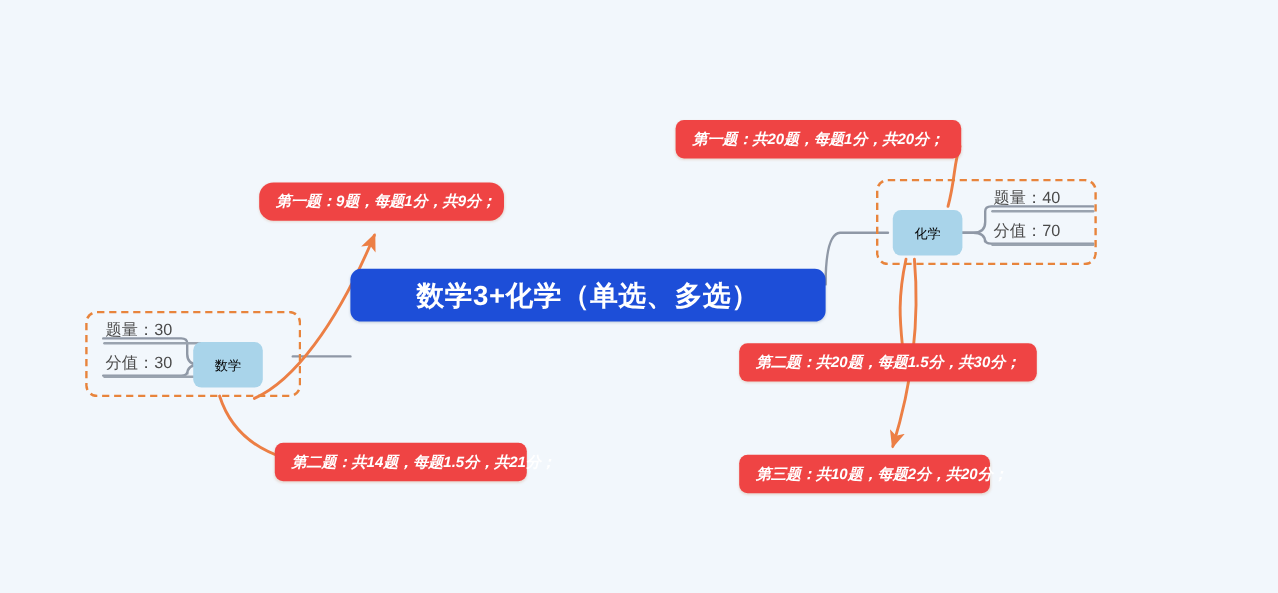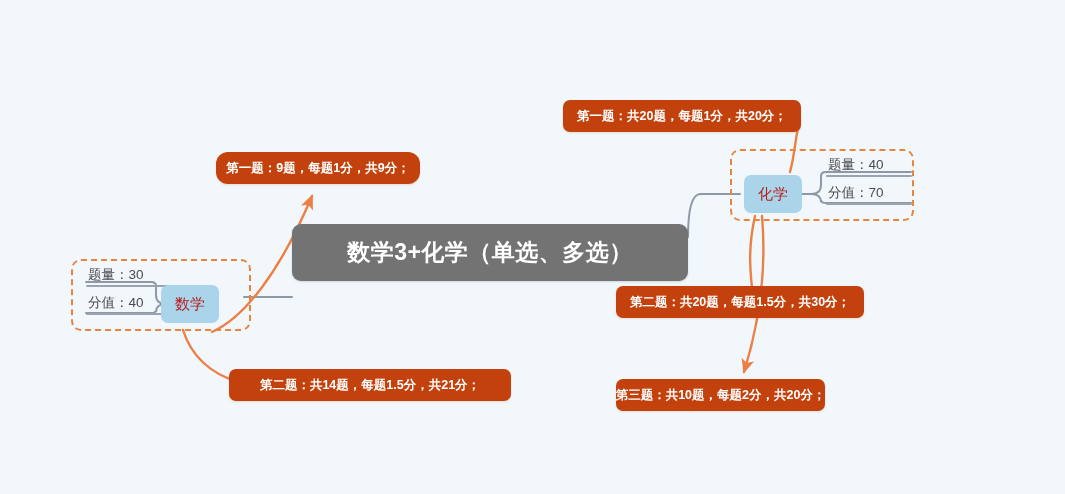--- a/index.html
+++ b/index.html
@@ -26,22 +26,22 @@
     height: 494px;
     pointer-events: none;
   }
 
   
   .root-node {
     position: absolute;
     left: 292px;
     top: 224px;
     width: 396px;
-    height: 57px;
-    background: #737373;
+    height: 44px;
+    background: #1d4ed8;
     border-radius: 9px;
     display: flex;
     align-items: center;
     justify-content: center;
     box-shadow: 0 1px 2px rgba(40,60,100,0.18);
     z-index: 6;
   }
   .root-node .root-label {
     color: #ffffff;
     font-size: 23px;
@@ -56,22 +56,22 @@
     width: 58px;
     height: 38px;
     background: #a9d4ea;
     border-radius: 7px;
     display: flex;
     align-items: center;
     justify-content: center;
     z-index: 6;
   }
   .subject-node .subject-label {
-    color: #b91c1c;
-    font-size: 15px;
+    color: #000000;
+    font-size: 11px;
     white-space: nowrap;
   }
   #subject-math  { left: 161px; top: 285px; }
   #subject-chem  { left: 744px; top: 175px; }
 
   
   .group-frame {
     position: absolute;
     border: 2px dashed #e8843c;
     border-radius: 10px;
@@ -102,38 +102,38 @@
     border-radius: 1px;
   }
   #stat-math-count { left: 86px; top: 266px; }
   #stat-math-score { left: 86px; top: 294px; }
   #stat-chem-count { left: 826px; top: 156px; }
   #stat-chem-score { left: 826px; top: 184px; }
 
   
   .callout {
     position: absolute;
-    background: #c2410c;
+    background: #ef4444;
     border-radius: 7px;
     display: flex;
     align-items: center;
-    justify-content: center;
     z-index: 7;
     box-shadow: 0 1px 2px rgba(180,90,30,0.18);
     height: 32px;
+    font-style: italic;
   }
   .callout .callout-text {
     color: #ffffff;
     font-size: 12.5px;
     font-weight: bold;
     white-space: nowrap;
     padding: 0 14px;
   }
   #callout-math-1 { left: 216px; top: 152px; width: 204px; border-radius: 12px; }
-  #callout-math-2 { left: 229px; top: 369px; width: 282px; }
+  #callout-math-2 { left: 229px; top: 369px; width: 210px; }
   #callout-chem-1 { left: 563px; top: 100px; width: 238px; }
   #callout-chem-2 { left: 616px; top: 286px; width: 248px; }
   #callout-chem-3 { left: 616px; top: 379px; width: 209px; }
 </style>
 </head>
 <body>
 
 <div id="canvas">
 
   <svg id="wires" viewBox="0 0 1065 494" width="1065" height="494">
@@ -177,21 +177,21 @@
 
   <div id="subject-chem" class="subject-node">
     <span class="subject-label">化学</span>
   </div>
 
   <div id="stat-math-count" class="stat-item">
     <span class="stat-text">题量：30</span>
     <span class="stat-rule"></span>
   </div>
   <div id="stat-math-score" class="stat-item">
-    <span class="stat-text">分值：40</span>
+    <span class="stat-text">分值：30</span>
     <span class="stat-rule"></span>
   </div>
 
   <div id="stat-chem-count" class="stat-item">
     <span class="stat-text">题量：40</span>
     <span class="stat-rule"></span>
   </div>
   <div id="stat-chem-score" class="stat-item">
     <span class="stat-text">分值：70</span>
     <span class="stat-rule"></span>

